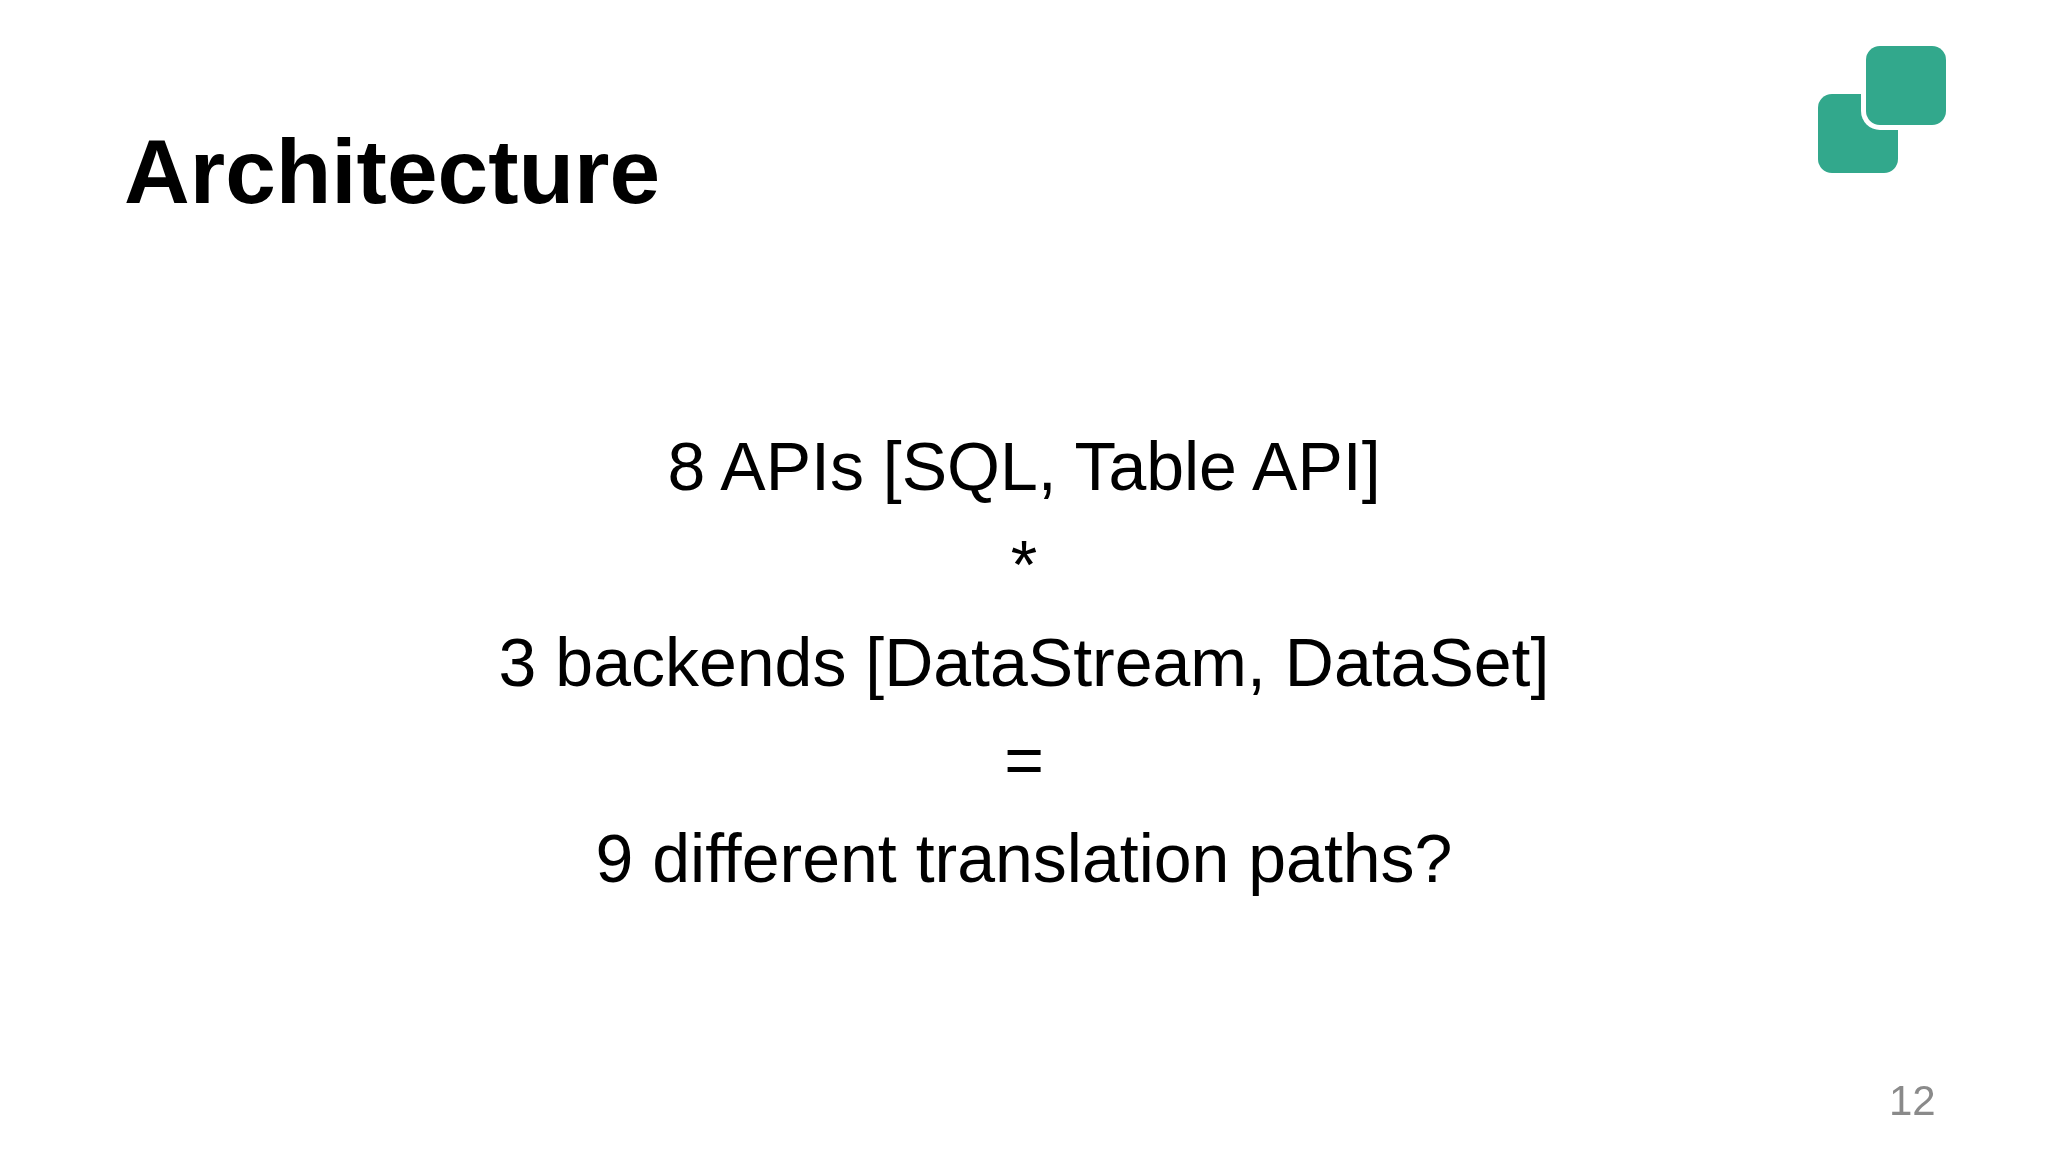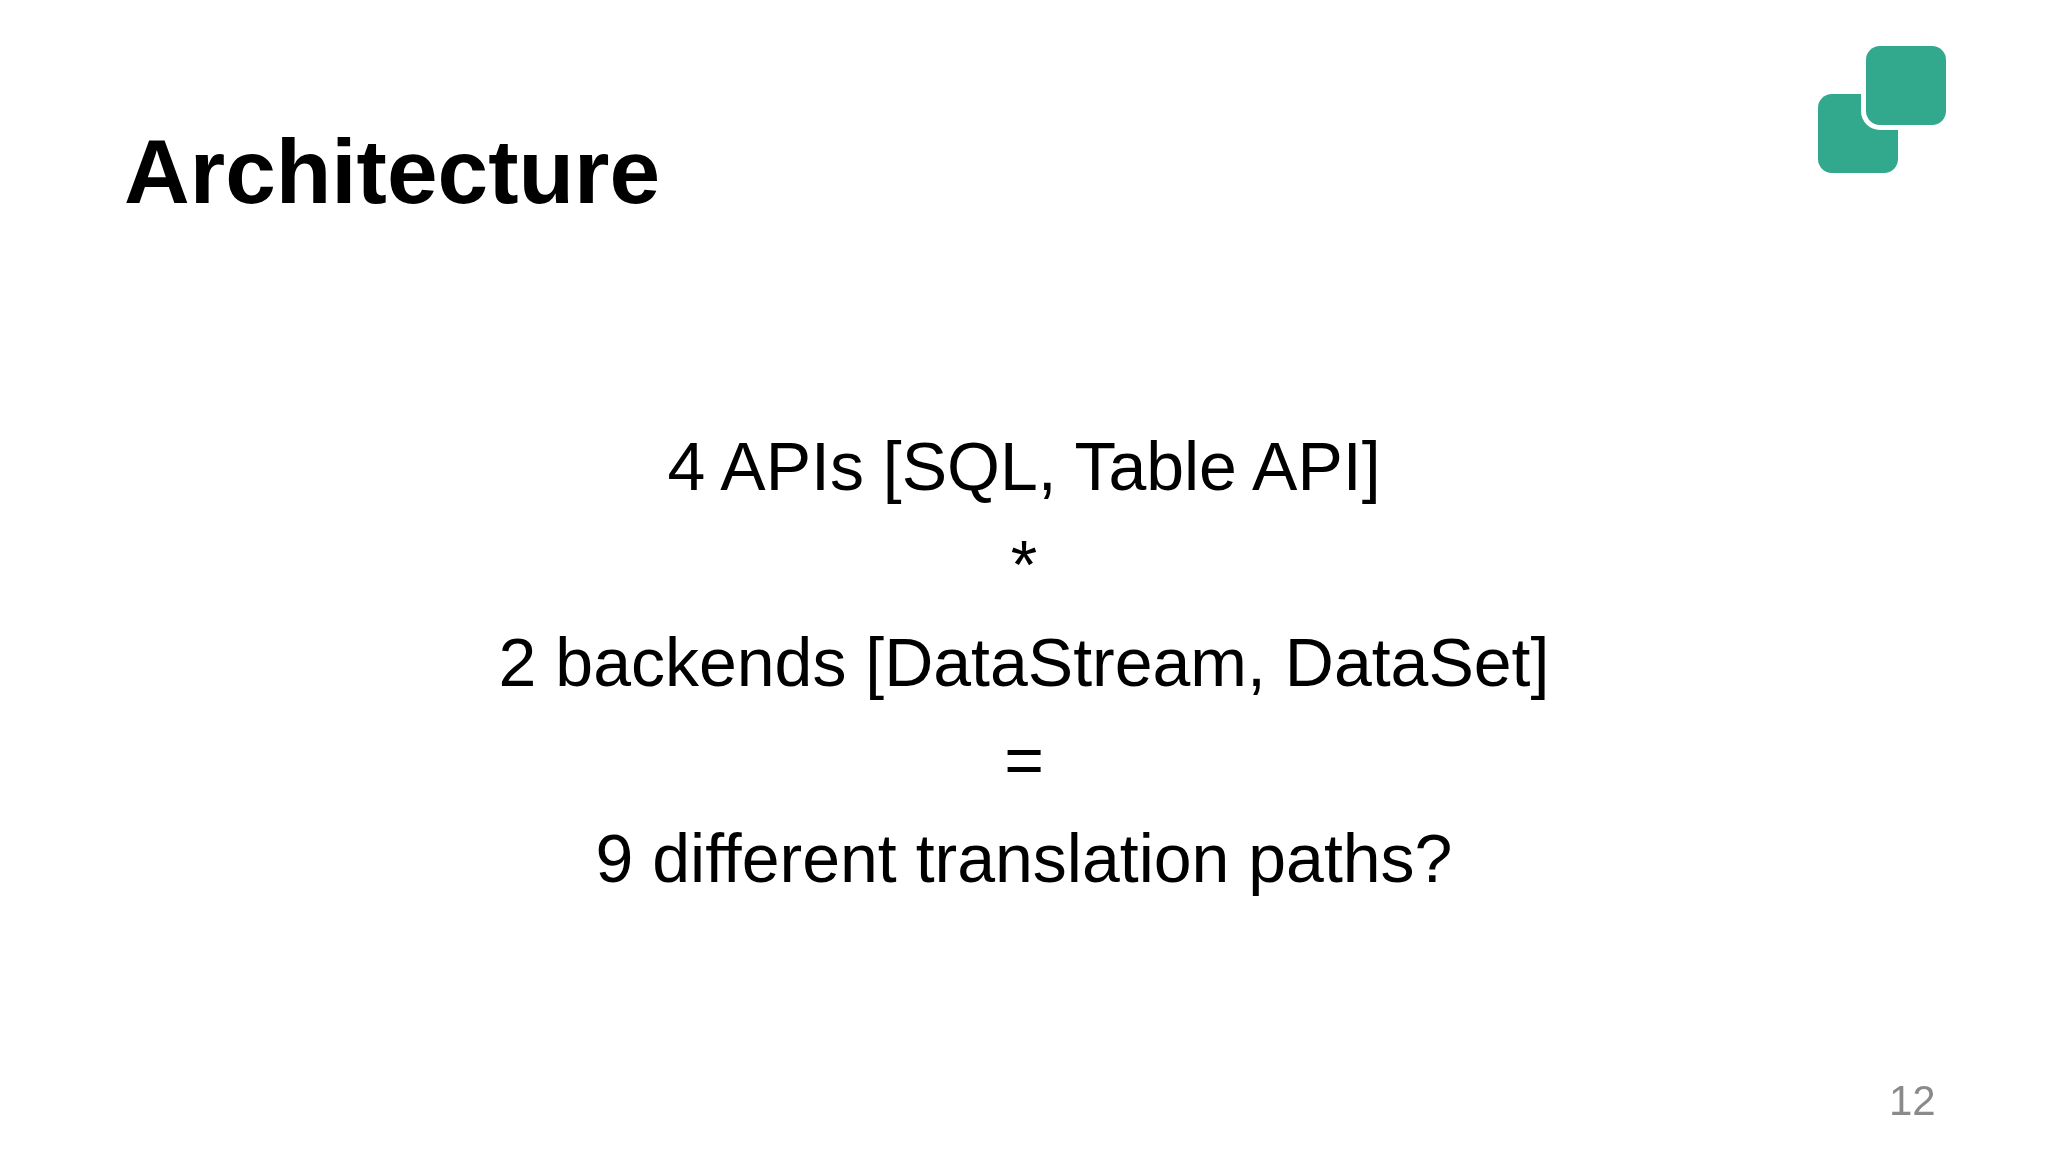--- a/index.html
+++ b/index.html
@@ -83,22 +83,22 @@
 <div class="slide">
 
   <h1 class="slide-title">Architecture</h1>
 
   <div class="logo">
     <div class="logo-square back"></div>
     <div class="logo-square front"></div>
   </div>
 
   <div class="body-text">
-    <div class="line">4 APIs [SQL, Table API]</div>
+    <div class="line">8 APIs [SQL, Table API]</div>
     <div class="line operator">*</div>
-    <div class="line">2 backends [DataStream, DataSet]</div>
+    <div class="line">3 backends [DataStream, DataSet]</div>
     <div class="line operator">=</div>
     <div class="line">9 different translation paths?</div>
   </div>
 
   <div class="page-number">12</div>
 
 </div>
 
 </body></html>

